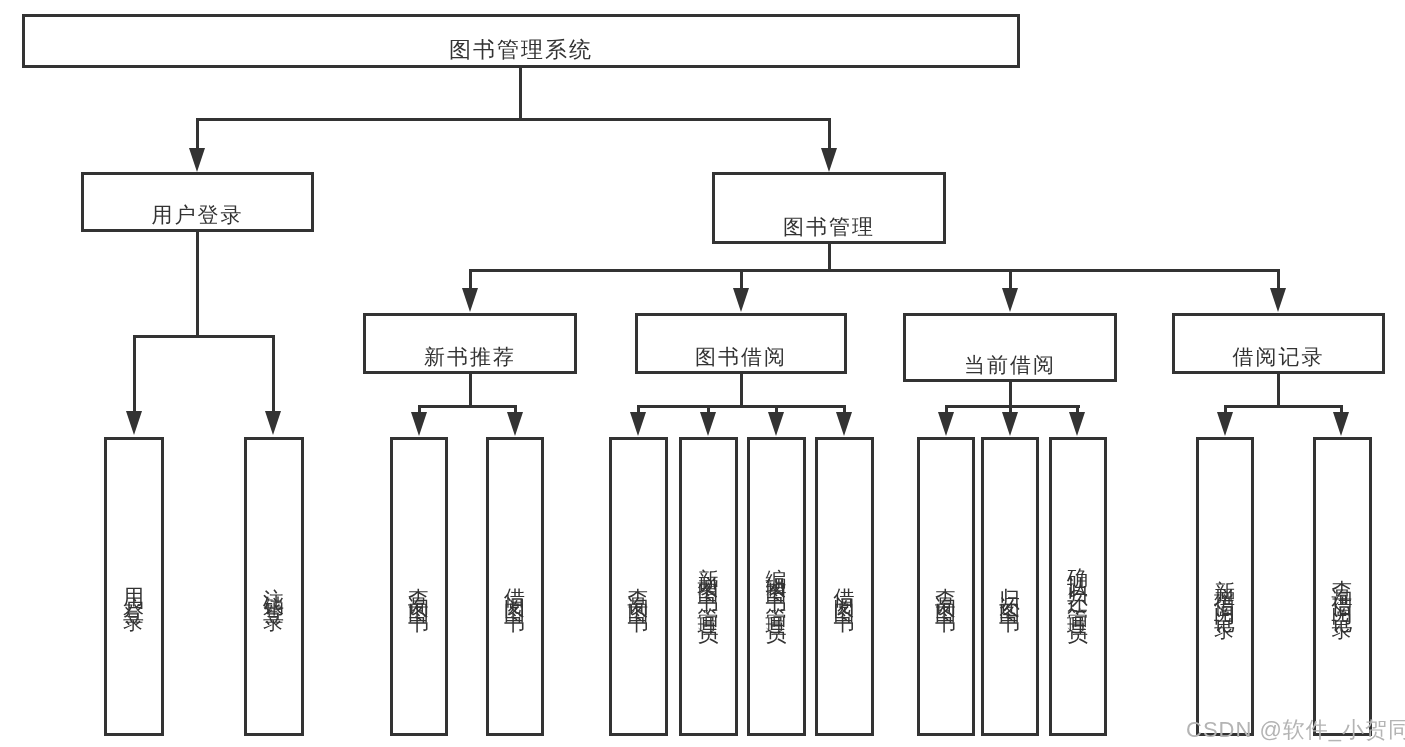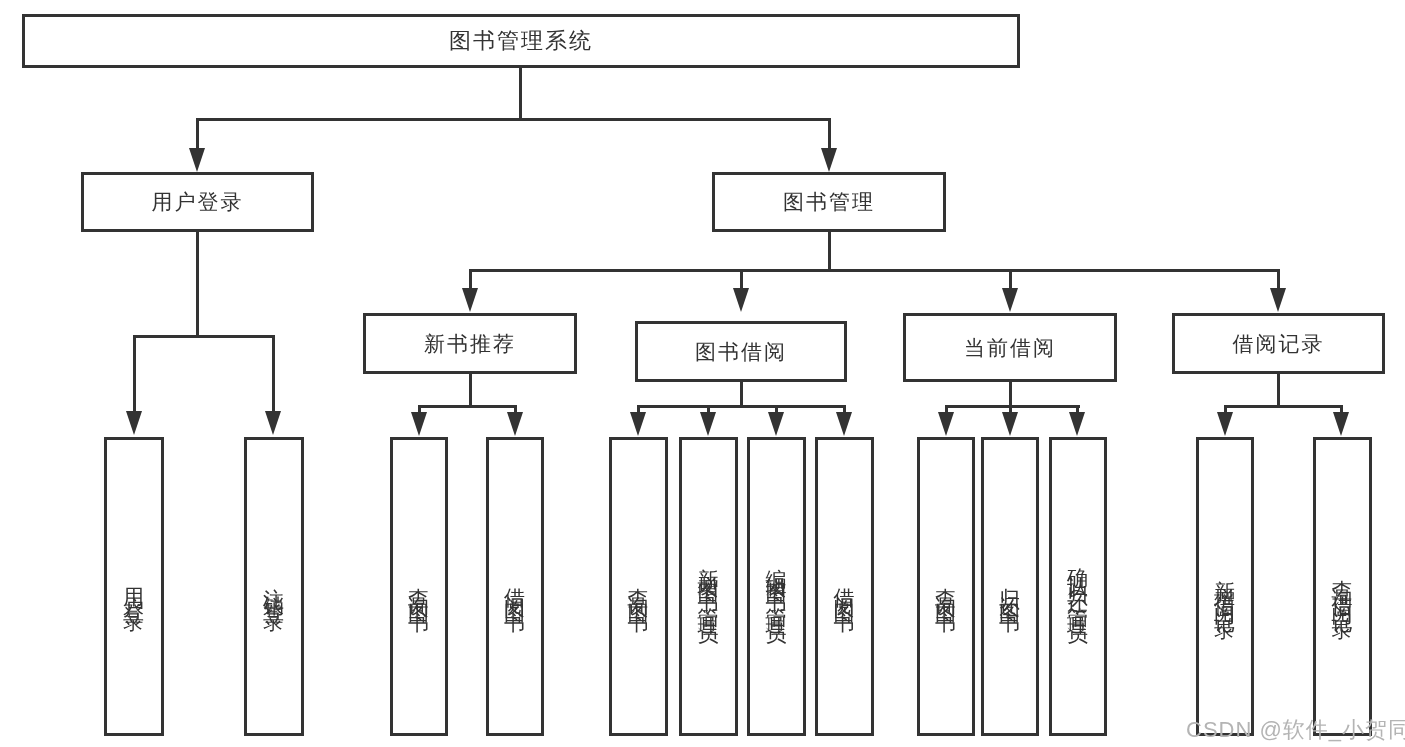--- a/index.html
+++ b/index.html
@@ -19,21 +19,21 @@
     height: 747px;
     background: var(--bg);
     overflow: hidden;
   }
   .box {
     position: absolute;
     box-sizing: border-box;
     border: 3px solid var(--line);
     background: #ffffff;
     display: flex;
-    align-items: center;
+    align-items: flex-end;
     justify-content: center;
     color: var(--text);
     font-size: 21px;
     letter-spacing: 2px;
     z-index: 2;
   }
   .box.root-box { font-size: 22px; }
   .vbox {
     position: absolute;
     box-sizing: border-box;
@@ -91,28 +91,28 @@
 
 <div class="stage">
 
   <div class="box root-box" style="left:22px; top:14px; width:998px; height:54px;">
     <span>图书管理系统</span>
   </div>
 
   <div class="box" style="left:81px; top:172px; width:233px; height:60px;">
     <span>用户登录</span>
   </div>
-  <div class="box" style="left:712px; top:172px; width:234px; height:60px;">
+  <div class="box" style="left:712px; top:172px; width:234px; height:72px;">
     <span>图书管理</span>
   </div>
 
   <div class="box" style="left:363px; top:313px; width:214px; height:61px;">
     <span>新书推荐</span>
   </div>
-  <div class="box" style="left:635px; top:313px; width:212px; height:61px;margin-top:8px;">
+  <div class="box" style="left:635px; top:313px; width:212px; height:61px;">
     <span>图书借阅</span>
   </div>
   <div class="box" style="left:903px; top:313px; width:214px; height:69px;">
     <span>当前借阅</span>
   </div>
   <div class="box" style="left:1172px; top:313px; width:213px; height:61px;">
     <span>借阅记录</span>
   </div>
 
   <div class="vbox" style="left:104px; width:60px;">

